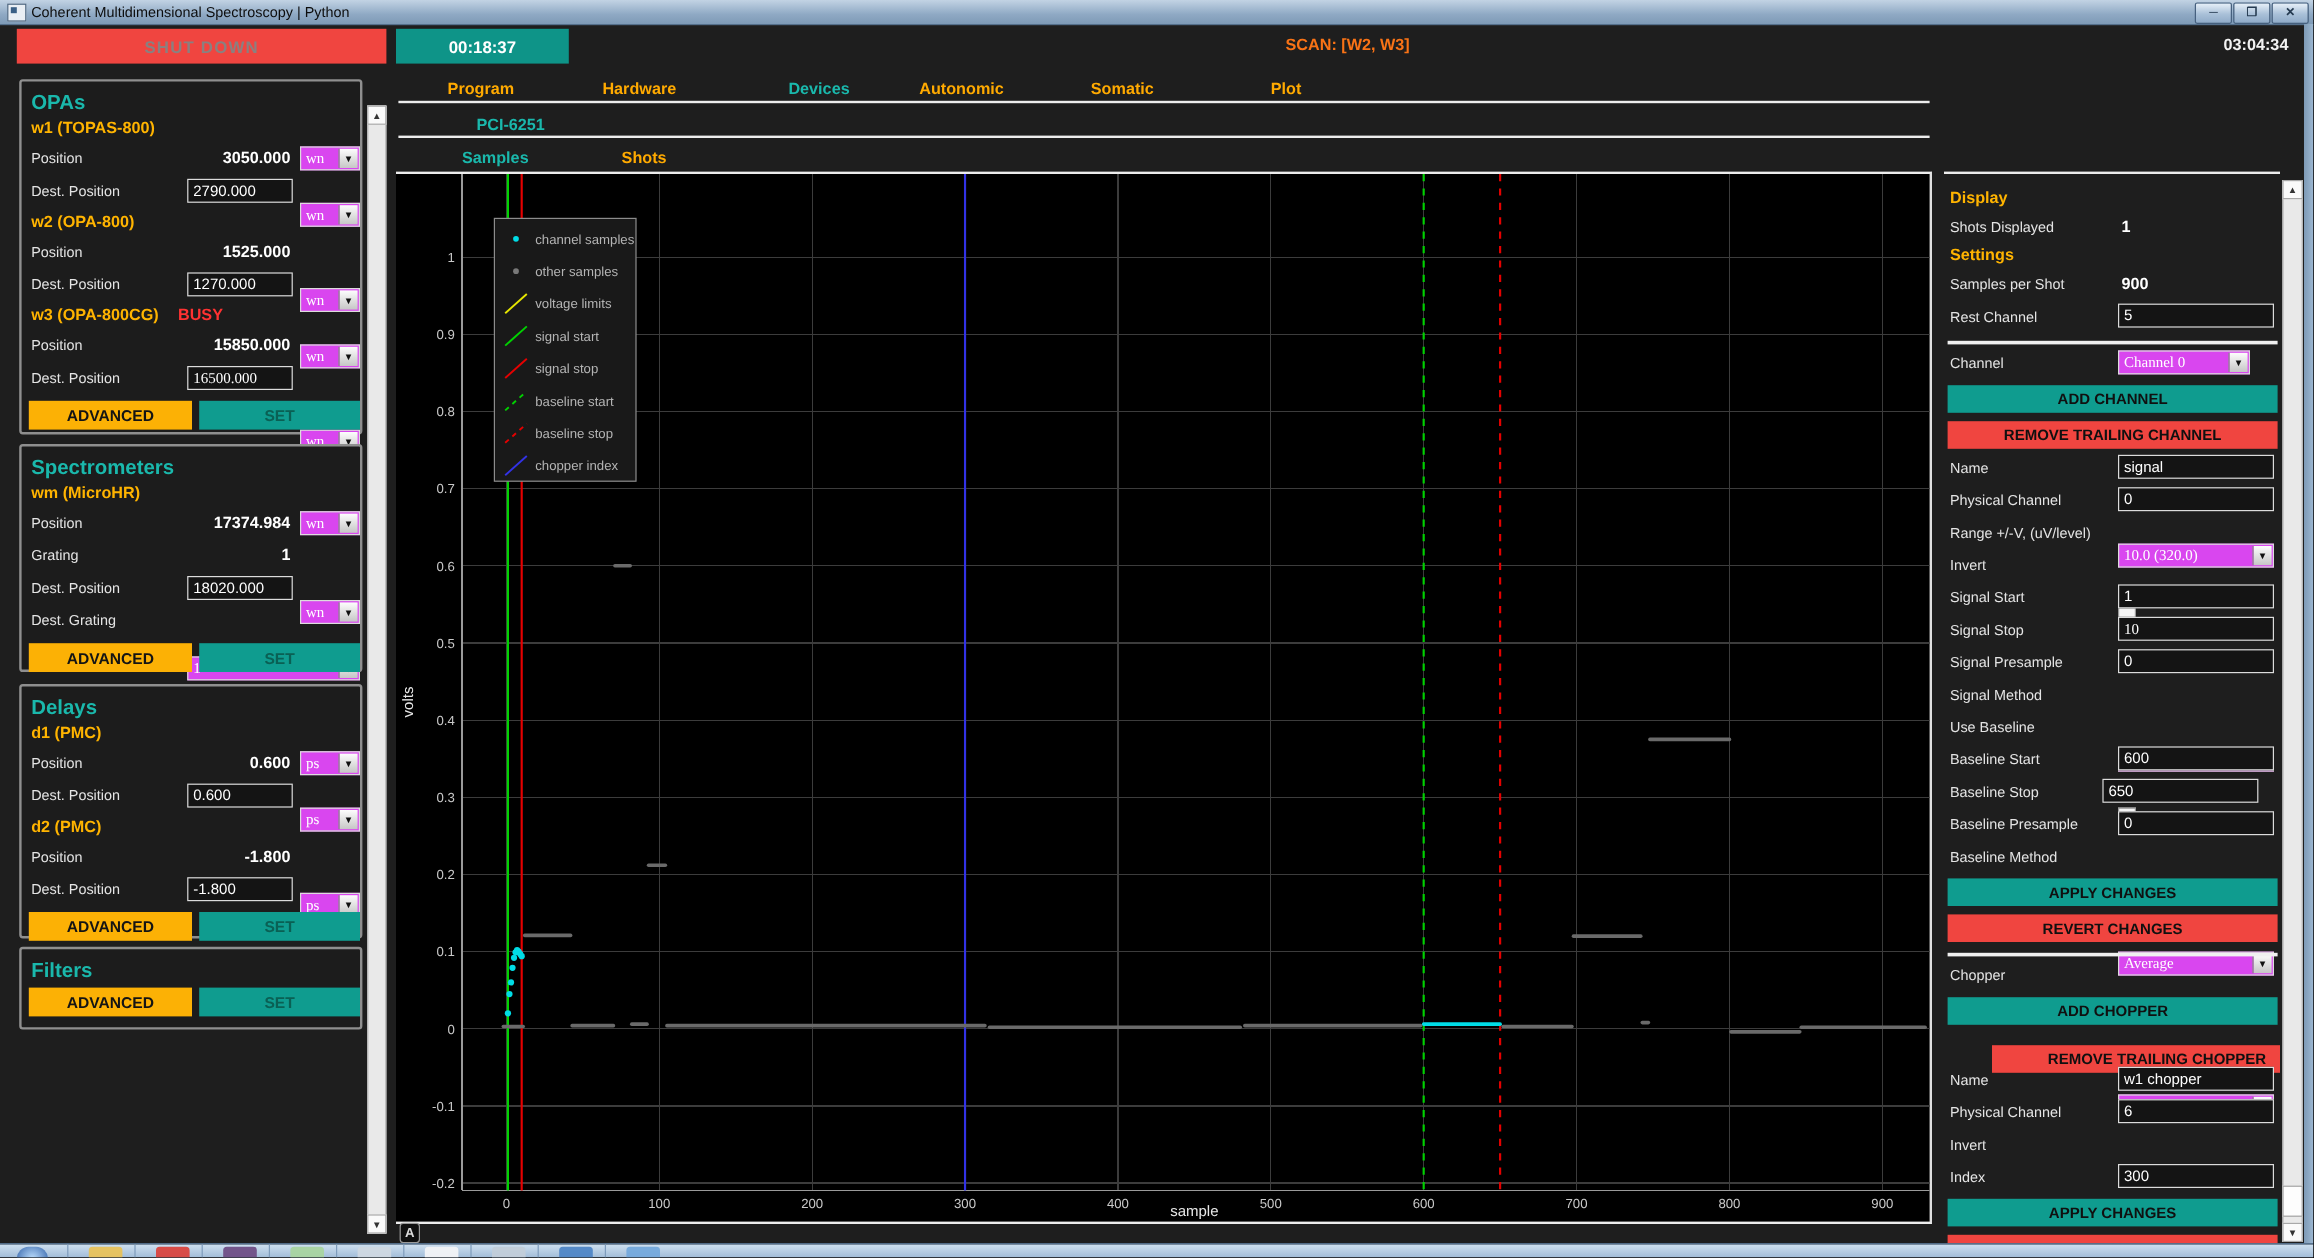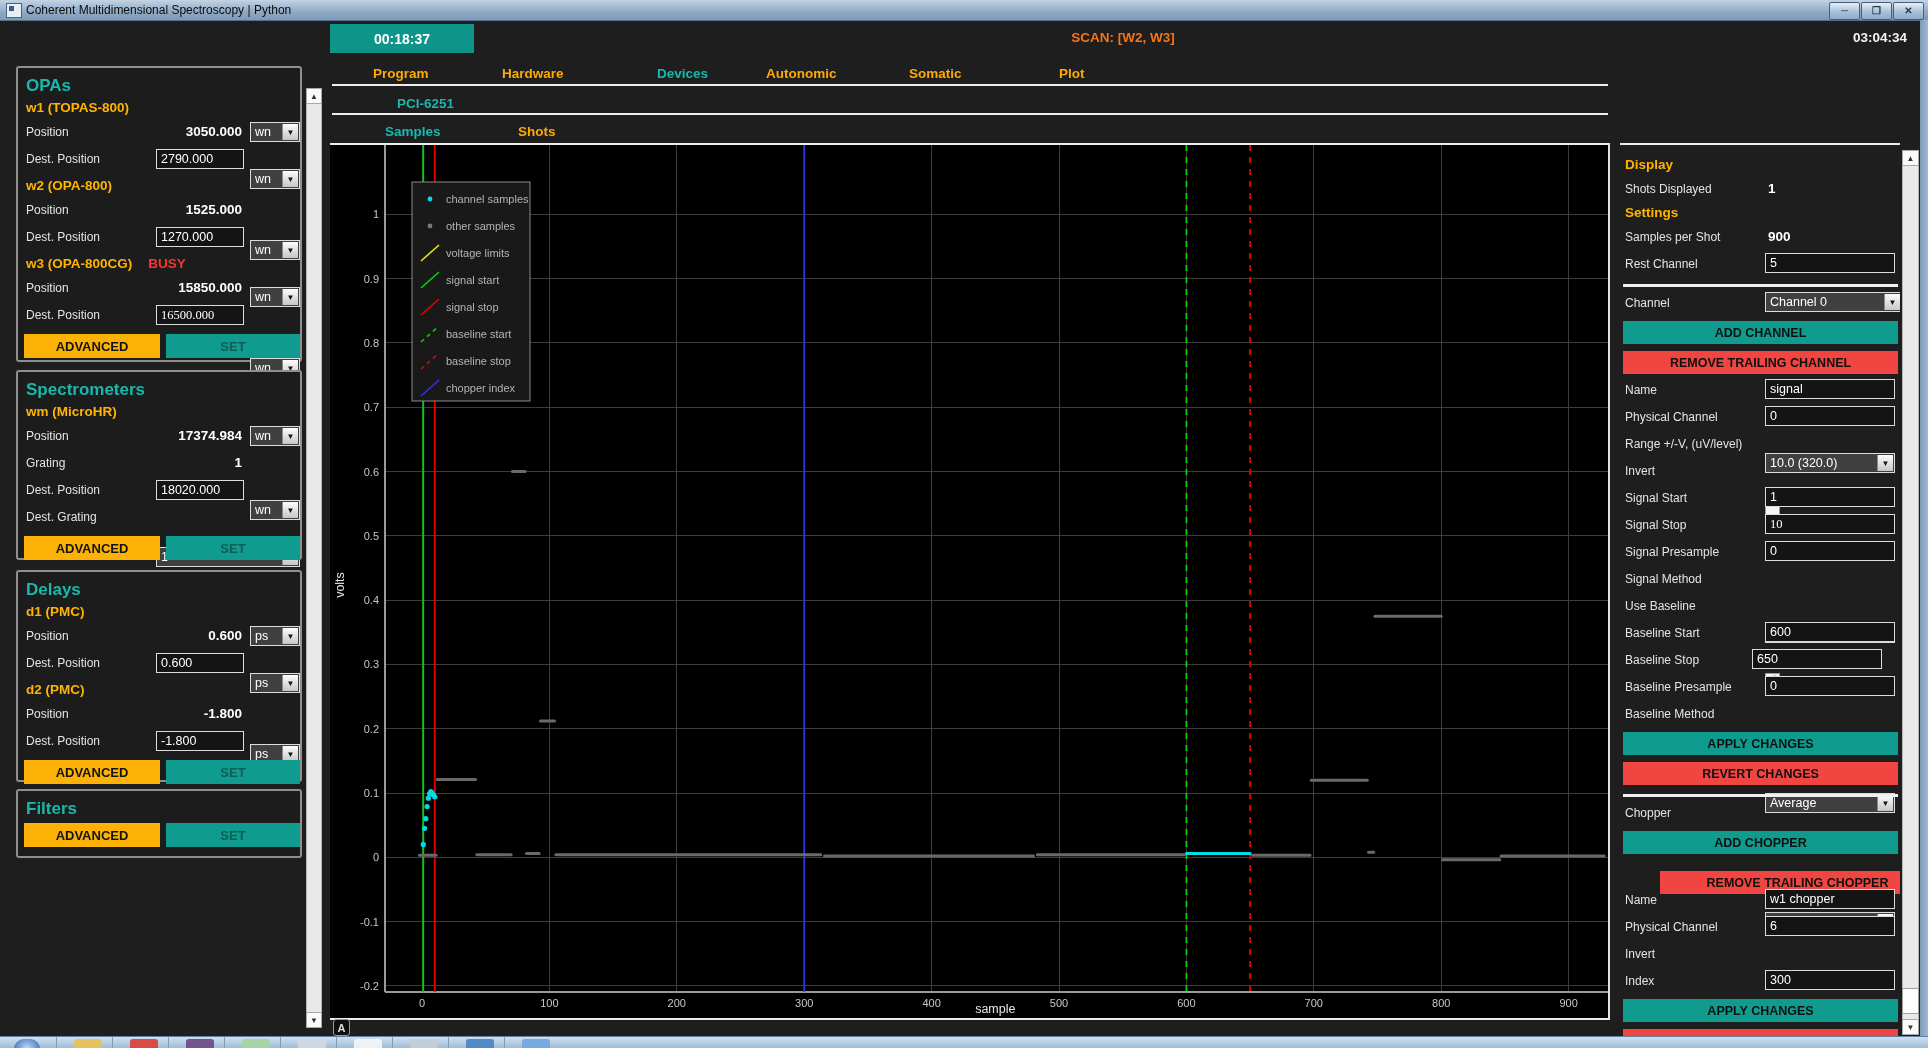--- a/index.html
+++ b/index.html
@@ -27,22 +27,22 @@
   .wline{position:absolute;background:#ededed;height:2px;}
   
   .grp{position:absolute;left:16px;width:286px;border:2px solid #8f8f8f;border-radius:3px;background:#1c1c1c;box-sizing:border-box;}
   .tealhdr{color:#1ab8ac;font-weight:bold;font-size:17px;}
   .devhdr{color:#ffb400;font-weight:bold;font-size:13.5px;}
   .busy{color:#ff3232;font-weight:bold;font-size:13.5px;margin-left:16px;}
   .rowlabel{color:#e4e4e4;font-size:12px;}
   .statval{color:#fff;font-weight:bold;font-size:13.5px;}
   .tin{background:#141414;border:1px solid #dcdcdc;color:#fff;font-size:12.5px;height:20px;box-sizing:border-box;
     display:flex;align-items:center;padding:0 4px;overflow:hidden;white-space:nowrap;}
-  .combo{position:relative;background:#404040;border:1px solid #dcdcdc;color:#fff;font-size:12.5px;height:20px;
-    box-sizing:border-box;display:flex;align-items:center;padding:0 18px 0 4px;overflow:hidden;white-space:nowrap;}
+  .combo{position:relative;background:#d946ef;border:1px solid #dcdcdc;color:#fff;font-size:12.5px;height:20px;
+    box-sizing:border-box;display:flex;align-items:center;padding:0 18px 0 4px;overflow:hidden;white-space:nowrap;font-family:Liberation Serif, serif;}
   .combo .arr{position:absolute;right:1px;top:1px;bottom:1px;width:15px;background:linear-gradient(#fdfdfd,#c6c6c6);
     border-left:1px solid #8a8a8a;color:#111;font-size:8px;display:flex;align-items:center;justify-content:center;}
   .cb{width:13px;height:13px;background:#f5f5f5;border:1px solid #9a9a9a;position:relative;}
   .cb.checked::after{content:"\2714";position:absolute;left:1px;top:-2px;color:#3a6cd4;font-size:12px;}
   .advbtn{background:#fcb105;color:#141414;font-weight:bold;font-size:13px;display:flex;align-items:center;justify-content:center;}
   .setbtn{background:#0f9c8f;color:#0a6054;font-weight:bold;font-size:13px;display:flex;align-items:center;justify-content:center;}
   .rbtn{position:absolute;left:3px;width:275px;display:flex;align-items:center;justify-content:center;
     font-weight:bold;font-size:12.5px;color:#101010;}
   .rbtn.teal{background:#0f9c8f;}
   .rbtn.red{background:#f04540;}
@@ -70,20 +70,21 @@
 <div id="root">
 
   <div class="titlebar">
     <span class="appicon"></span>
     <span class="titletext">Coherent Multidimensional Spectroscopy | Python</span>
     <div class="winbtn" style="left:1829px">─</div>
     <div class="winbtn" style="left:1861px">❐</div>
     <div class="winbtn" style="left:1893px">✕</div>
   </div>
 
+  <div class="hdrbtn shutdown">SHUT DOWN</div>
   <div class="hdrbtn timerbox">00:18:37</div>
   <div class="scantext">SCAN: [W2, W3]</div>
   <div class="clocktext">03:04:34</div>
 
   <div id="menurow">
       <div class="menuitem" style="left: 373px; top: 66px;">Program</div>
       <div class="menuitem" style="left: 502px; top: 66px;">Hardware</div>
       <div class="menuitem active" style="left: 645px; top: 66px;">Devices</div>
       <div class="menuitem" style="left: 766px; top: 66px;">Autonomic</div>
       <div class="menuitem" style="left: 909px; top: 66px;">Somatic</div>
@@ -302,21 +303,21 @@
       <div class="rhdr" style="top: 7px;">Display</div>
       <div class="rowlabel abs" style="left: 5px; top: 32px;">Shots Displayed</div>
       <div class="statval abs" style="left: 148px; top: 31px;">1</div>
       <div class="rhdr" style="top: 55px;">Settings</div>
       <div class="rowlabel abs" style="left: 5px; top: 80px;">Samples per Shot</div>
       <div class="statval abs" style="left: 148px; top: 79px;">900</div>
       <div class="rowlabel abs" style="left: 5px; top: 107px;">Rest Channel</div>
       <div class="tin abs" style="left: 145px; top: 103px; width: 130px;">5</div>
       <div class="rsep" style="top: 134px;"></div>
       <div class="rowlabel abs" style="left: 5px; top: 146px;">Channel</div>
-      <div class="combo abs" style="left: 145px; top: 142px; width: 137px;">Channel 0<span class="arr">▼</span></div>
+      <div class="combo abs" style="left: 145px; top: 142px; width: 110px;">Channel 0<span class="arr">▼</span></div>
       <div class="rbtn teal" style="top: 171px; height: 23px;">ADD CHANNEL</div>
       <div class="rbtn red" style="top: 201px; height: 23px;">REMOVE TRAILING CHANNEL</div>
       <div class="rowlabel abs" style="left: 5px; top: 233px;">Name</div>
       <div class="tin abs" style="left: 145px; top: 229px; width: 130px;">signal</div>
       <div class="rowlabel abs" style="left: 5px; top: 260px;">Physical Channel</div>
       <div class="tin abs" style="left: 145px; top: 256px; width: 130px;">0</div>
       <div class="rowlabel abs" style="left: 5px; top: 287px;">Range +/-V, (uV/level)</div>
       <div class="combo abs" style="left: 145px; top: 283px; width: 130px;">10.0 (320.0)<span class="arr">▼</span></div>
       <div class="rowlabel abs" style="left: 5px; top: 314px;">Invert</div>
       <div class="cb abs" style="left: 145px; top: 313px;"></div>

